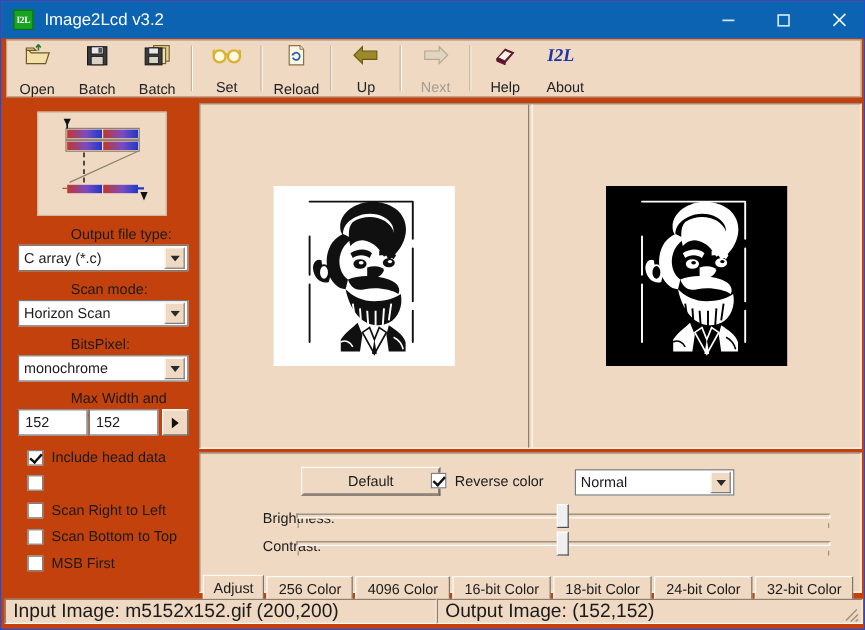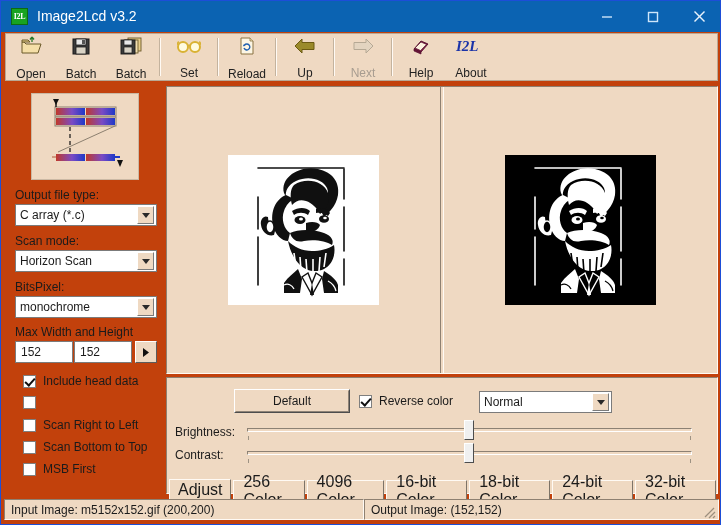--- a/index.html
+++ b/index.html
@@ -86,21 +86,21 @@
     width: 158px; height: 408px;
   }
   .logo-box {
     position: absolute; left: 26px; top: 8px;
     width: 108px; height: 87px;
     background: #EFD9C2;
     border: 1px solid #cbb9a4;
     box-sizing: border-box;
   }
   .lbl {
-    font-size: 12px; color: #1b1b1b;
+    font-size: 12px; color: #1b1b1b; margin-left: 44px;
   }
   .field-label { position: absolute; left: 10px; }
   .combo {
     position: absolute; left: 10px;
     width: 142px; height: 22px;
     background: #ffffff;
     border: 1px solid #7b7b7b;
     box-sizing: border-box;
     display: flex; align-items: center;
   }
@@ -234,21 +234,21 @@
   
   .tabstrip {
     position: absolute; left: 168px; top: 478px;
     width: 549px; height: 21px;
     display: flex; align-items: flex-end;
   }
   .tab {
     height: 20px;
     padding: 0 9px;
     display: flex; align-items: center;
-    font-size: 16px;
+    font-size: 12px;
     background: #EFD9C2;
     border: 1px solid #fffaf4;
     border-right-color: #7d7367; border-bottom: none;
     box-sizing: border-box;
     margin-right: 2px;
   }
   .tab.active {
     border: 1px solid #fffaf4;
     border-right-color: #7d7367;
     height: 21px;
@@ -262,21 +262,21 @@
     display: flex;
   }
   .status-cell {
     height: 21px;
     background: #EFD9C2;
     border: 1px solid #8e8071;
     border-right-color: #fffaf4; border-bottom-color: #fffaf4;
     box-sizing: border-box;
     display: flex; align-items: center;
     padding-left: 6px;
-    font-size: 12px;
+    font-size: 16px;
   }
   .grip {
     position: absolute; right: 3px; bottom: 4px;
     width: 16px; height: 16px;
   }
 </style>
 </head>
 <body>
 
 <div class="window">
@@ -575,27 +575,27 @@
             <path d="M56 130 C60 128, 64 130, 66 134" stroke="#000000" stroke-width="1.3" fill="none"></path>
             <path d="M100 126 C104 128, 107 132, 108 136" stroke="#000000" stroke-width="1.3" fill="none"></path>
           </g>
         </svg>
       </div>
     </div>
   </div>
 
   <div class="bottom-panel">
 
-    <div class="btn" style="left:67px; top:11px; width:116px; height:24px;text-align:right;">
+    <div class="btn" style="left:84px; top:11px; width:116px; height:24px;text-align:right;">
       <div class="inner">
           <span>Default</span>
         </div>
     </div>
 
-    <div style="position:absolute; left:192px; top:16px; display:flex; align-items:center;">
+    <div style="position:absolute; left:192px; top:16px; display:flex; ">
       <div class="chkbox checked"></div>
       <div class="chklabel">Reverse color</div>
     </div>
 
     <div class="combo" style="left:312px; top:13px; width:133px;">
       <div class="val">Normal</div>
       <div class="arrow">
         <svg width="8" height="5" viewBox="0 0 8 5">
             <path d="M0 0 L8 0 L4 5 Z" fill="#2a2a2a"></path>
           </svg>

